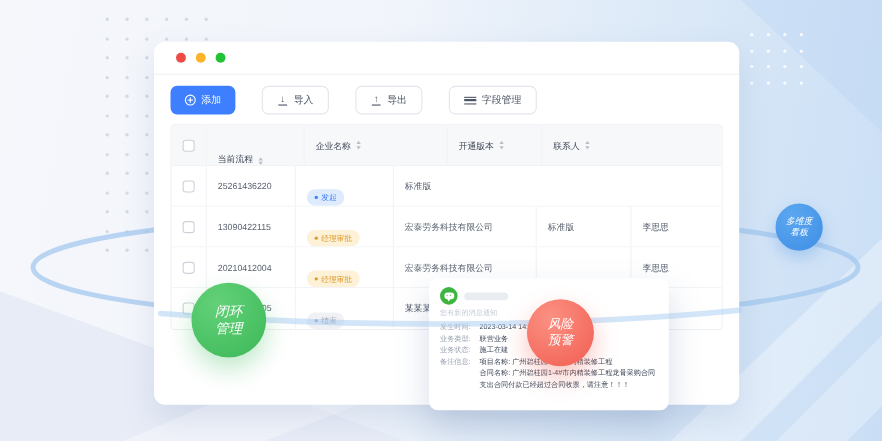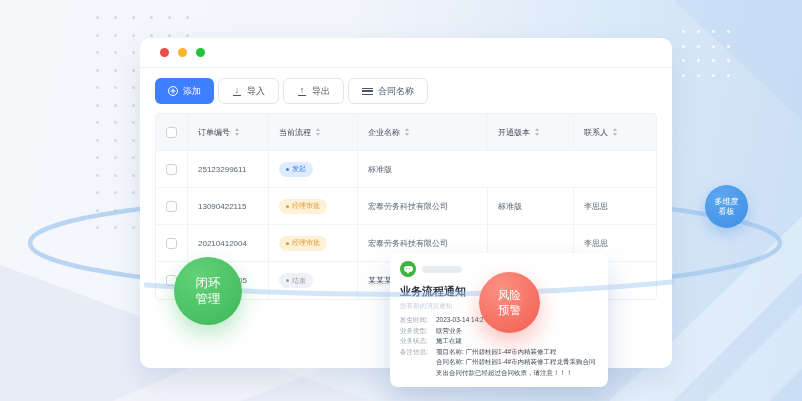--- a/index.html
+++ b/index.html
@@ -20,21 +20,21 @@
 
   svg.orbit-back{position:absolute;left:0;top:0;z-index:2;}
   svg.orbit-front{position:absolute;left:0;top:0;z-index:6;pointer-events:none;}
 
   
   .app-card{position:absolute;left:140px;top:38px;width:532px;height:330px;background:#fff;
     border-radius:10px;box-shadow:0 12px 28px rgba(96,125,170,.17);z-index:3;}
   .titlebar{height:30px;display:flex;align-items:center;gap:9px;padding-left:20px;border-bottom:1px solid #eef1f5;}
   .tdot{width:9px;height:9px;border-radius:50%;display:block;}
 
-  .toolbar{display:flex;gap:4px;padding:10px 15px 6px;}
+  .toolbar{display:flex;gap:24px;padding:10px 15px 6px;}
   .btn{height:26px;display:inline-flex;align-items:center;gap:5px;padding:0 13px;border-radius:6px;
     font-size:9px;cursor:pointer;background:#fff;border:1px solid #e2e6ec;color:#4c5565;}
   .btn.primary{background:#3d7fff;border:none;color:#fff;}
   .ic-plus{width:10px;height:10px;border:1px solid #fff;border-radius:50%;position:relative;flex:none;}
   .ic-plus::before,.ic-plus::after{content:"";position:absolute;background:#fff;left:50%;top:50%;}
   .ic-plus::before{width:5px;height:1px;transform:translate(-50%,-50%);}
   .ic-plus::after{width:1px;height:5px;transform:translate(-50%,-50%);}
   .ic-arrow{position:relative;width:10px;height:10px;flex:none;font-size:9px;line-height:8px;text-align:center;}
   .ic-arrow::after{content:"";position:absolute;left:1px;right:1px;bottom:0;height:1px;background:currentColor;}
   .ic-list{width:11px;height:7px;border-top:1.5px solid currentColor;border-bottom:1.5px solid currentColor;position:relative;flex:none;}
@@ -42,21 +42,21 @@
 
   
   .table{margin:3px 15px 0;border:1px solid #edf0f4;border-radius:4px;font-size:8px;color:#59626f;overflow:hidden;}
   .trow{display:flex;height:37px;border-bottom:1px solid #f1f3f6;background:#fff;}
   .trow:last-child{border-bottom:none;}
   .thead{background:#f7f8fa;color:#3f4857;}
   .tcell{display:flex;align-items:center;padding:0 10px;border-right:1px solid #f1f3f6;overflow:hidden;white-space:nowrap;}
   .tcell:last-child{border-right:none;}
   .c-check{width:32px;justify-content:center;padding:0;flex:none;}
   .c0{width:81px;flex:none;}
-  .c1{width:89px;flex:none;}
+  .c1{width:89px;flex:none;align-items:flex-end;}
   .c2{width:130px;flex:none;}
   .c3{width:86px;flex:none;}
   .c4{flex:1;}
   .cb{width:11px;height:11px;border:1px solid #ccd2dc;border-radius:3px;background:#fff;display:block;}
   .sort{display:inline-flex;flex-direction:column;gap:1.5px;margin-left:5px;}
   .sort i{width:0;height:0;border-left:2.5px solid transparent;border-right:2.5px solid transparent;display:block;}
   .sort .up{border-bottom:3px solid #b9c0cc;}
   .sort .down{border-top:3px solid #b9c0cc;}
   .flow-badge{display:inline-flex;align-items:center;gap:3px;height:15px;padding:0 7px;border-radius:8px;font-size:7px;white-space:nowrap;}
   .flow-badge::before{content:"";width:3px;height:3px;border-radius:50%;background:currentColor;flex:none;}
@@ -78,21 +78,21 @@
   .notif-title{font-size:11px;font-weight:bold;color:#2c3444;margin-top:7px;}
   .notif-sub{font-size:6.5px;color:#c3cad6;margin-top:3px;}
   .notif-body{margin-top:4px;}
   .nrow{display:flex;font-size:6.5px;line-height:10.5px;}
   .nlabel{width:36px;color:#9aa3b2;flex:none;}
   .nvalue{color:#3e4758;white-space:nowrap;}
 
   
   .bubble{position:absolute;border-radius:50%;display:flex;flex-direction:column;align-items:center;justify-content:center;
     color:#fff;z-index:7;text-align:center;}
-  .bubble span{display:block;}
+  .bubble span{display:block;font-style:italic;}
   .bubble-left{left:40px;top:199px;width:42px;height:42px;font-size:8px;line-height:10px;
     background:radial-gradient(circle at 35% 28%,#f9b45c,#f29d2f);box-shadow:0 6px 14px rgba(242,157,47,.35);}
   .bubble-right{left:705px;top:185px;width:43px;height:43px;font-size:8px;line-height:10px;
     background:radial-gradient(circle at 35% 28%,#5ba7f0,#3f8ee4);box-shadow:0 6px 14px rgba(80,150,230,.35);}
   .bubble-green{left:174px;top:257px;width:68px;height:68px;font-size:12.5px;line-height:16px;font-weight:500;
     background:radial-gradient(circle at 35% 28%,#63d178,#3cb858);box-shadow:0 10px 22px rgba(70,190,100,.35);}
   .bubble-red{left:479px;top:272px;width:61px;height:61px;font-size:11.5px;line-height:15px;font-weight:500;
     background:radial-gradient(circle at 35% 28%,#fb9183,#f15d50);box-shadow:0 10px 22px rgba(240,100,90,.38);}
 </style>
 </head>
@@ -224,35 +224,28 @@
       <button class="btn">
         <span class="ic-arrow">↓</span>
         <span>导入</span>
       </button>
       <button class="btn">
         <span class="ic-arrow">↑</span>
         <span>导出</span>
       </button>
       <button class="btn">
         <span class="ic-list"></span>
-        <span>合同名称</span>
+        <span>字段管理</span>
       </button>
     </div>
 
     <div class="table">
       <div class="trow thead" id="tableHead">
           <div class="tcell c-check">
             <span class="cb"></span>
-          </div>
-          <div class="tcell c0">
-            <span>订单编号</span>
-            <span class="sort">
-              <i class="up"></i>
-              <i class="down"></i>
-            </span>
           </div>
           <div class="tcell c1">
             <span>当前流程</span>
             <span class="sort">
               <i class="up"></i>
               <i class="down"></i>
             </span>
           </div>
           <div class="tcell c2">
             <span>企业名称</span>
@@ -274,21 +267,21 @@
               <i class="up"></i>
               <i class="down"></i>
             </span>
           </div>
         </div>
       <div id="tableBody">
           <div class="trow">
             <div class="tcell c-check">
               <span class="cb"></span>
             </div>
-            <div class="tcell c0">25123299611</div>
+            <div class="tcell c0">25261436220</div>
             <div class="tcell c1">
               <span class="flow-badge flow-blue">发起</span>
             </div>
             <div class="tcell c3">标准版</div>
           </div>
           <div class="trow">
             <div class="tcell c-check">
               <span class="cb"></span>
             </div>
             <div class="tcell c0">13090422115</div>
@@ -330,21 +323,20 @@
   <div class="notif">
     <div class="notif-head">
       <span class="wc-icon">
           <span class="wc-bubble">
             <i></i>
             <i></i>
           </span>
         </span>
       <span class="skeleton"></span>
     </div>
-    <div class="notif-title">业务流程通知</div>
     <div class="notif-sub">您有新的消息通知</div>
     <div class="notif-body" id="notifBody">
         <div class="nrow">
           <span class="nlabel">发生时间:</span>
           <span class="nvalue">2023-03-14 14:2</span>
         </div>
         <div class="nrow">
           <span class="nlabel">业务类型:</span>
           <span class="nvalue">联营业务</span>
         </div>

